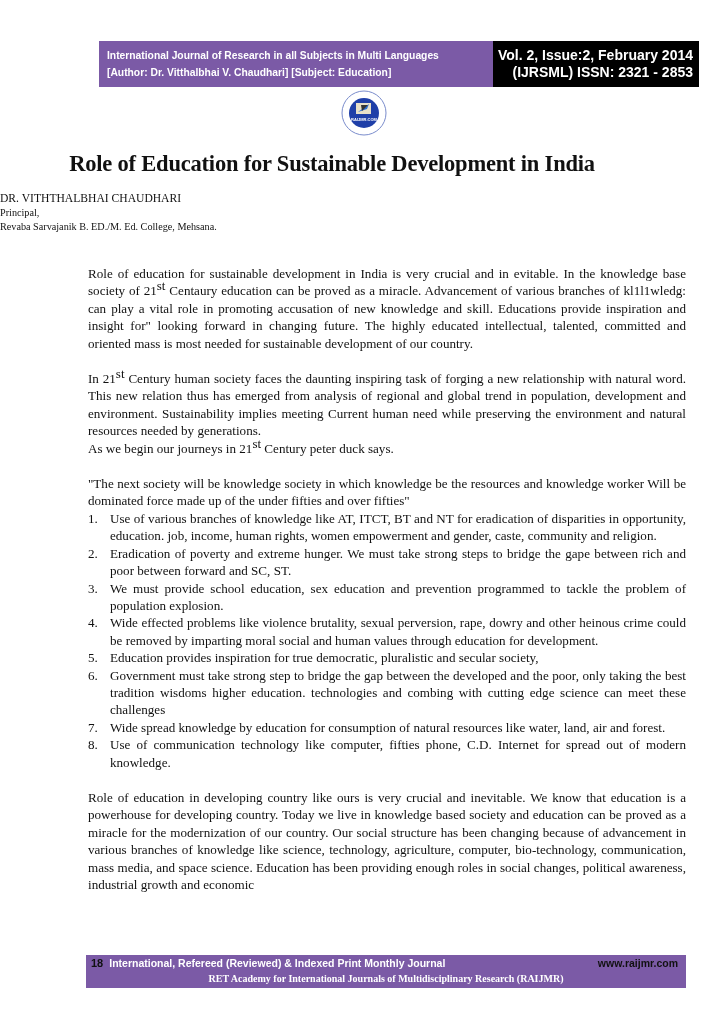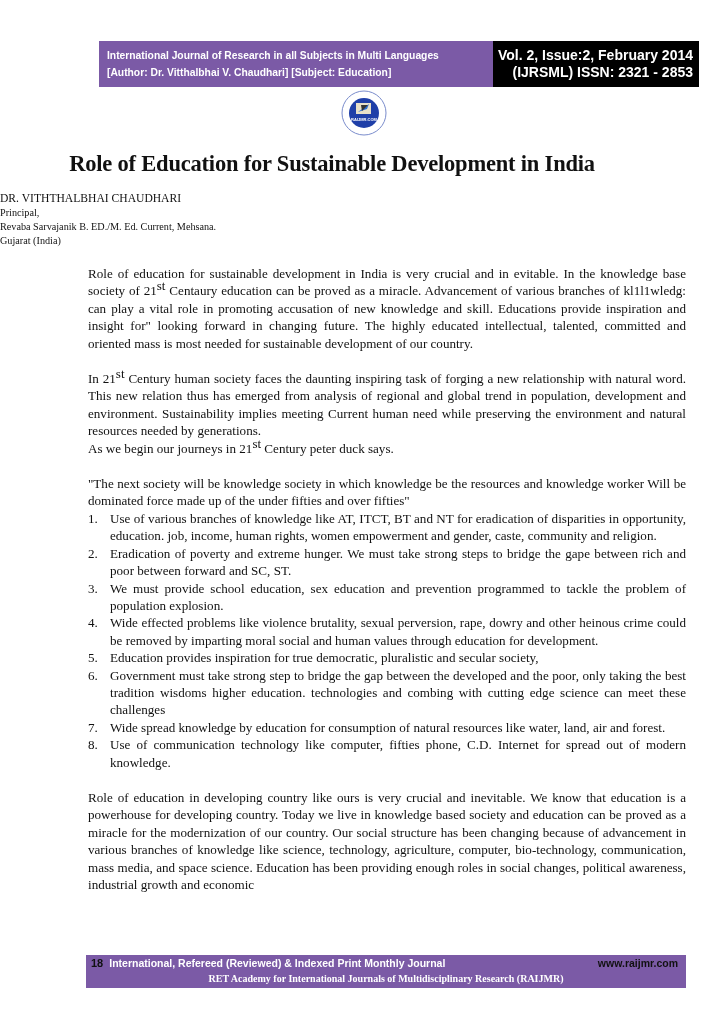--- a/index.html
+++ b/index.html
@@ -67,22 +67,21 @@
     <path d="M20 15 L27 15 L21 21 Z" fill="#333"></path>
     <text x="23" y="31" font-size="4" fill="#ffffff" text-anchor="middle" font-family="Liberation Sans, sans-serif" font-weight="bold">RAIJMR.COM</text>
   </svg>
 </div>
 
 <div class="title">Role of Education for Sustainable Development in India</div>
 
 <div class="author-block">
   <div class="name">DR. VITHTHALBHAI CHAUDHARI</div>
   <div class="line">Principal,</div>
-  <div class="line">Revaba Sarvajanik B. ED./M. Ed. Current, Mehsana.</div>
-  <div class="line">Gujarat (India)</div>
+  <div class="line">Revaba Sarvajanik B. ED./M. Ed. College, Mehsana.</div>
 </div>
 
 <div class="content">
   <p><span>Role of education for sustainable development in India is very crucial and in evitable. In the knowledge base society of 21</span><sup>st</sup><span> Centaury education can be proved as a miracle. Advancement of various branches of kl1l1wledg: can play a vital role in promoting accusation of new knowledge and skill. Educations provide inspiration and insight for" looking forward in changing future. The highly educated intellectual, talented, committed and oriented mass is most needed for sustainable development of our country.</span></p>
   <div class="gap"></div>
   <p><span>In 21</span><sup>st</sup><span> Century human society faces the daunting inspiring task of forging a new relationship with natural word. This new relation thus has emerged from analysis of regional and global trend in population, development and environment. Sustainability implies meeting Current human need while preserving the environment and natural resources needed by generations.</span></p>
   <p><span>As we begin our journeys in 21</span><sup>st</sup><span> Century peter duck says.</span></p>
   <div class="gap"></div>
   <p>"The next society will be knowledge society in which knowledge be the resources and knowledge worker Will be dominated force made up of the under fifties and over fifties"</p>
   <ol class="list">

